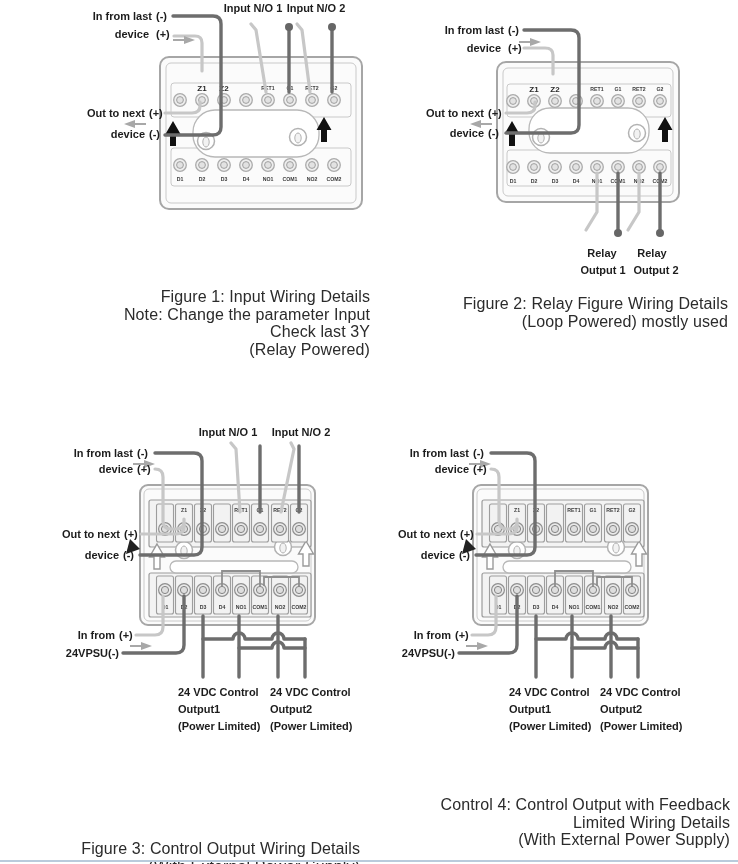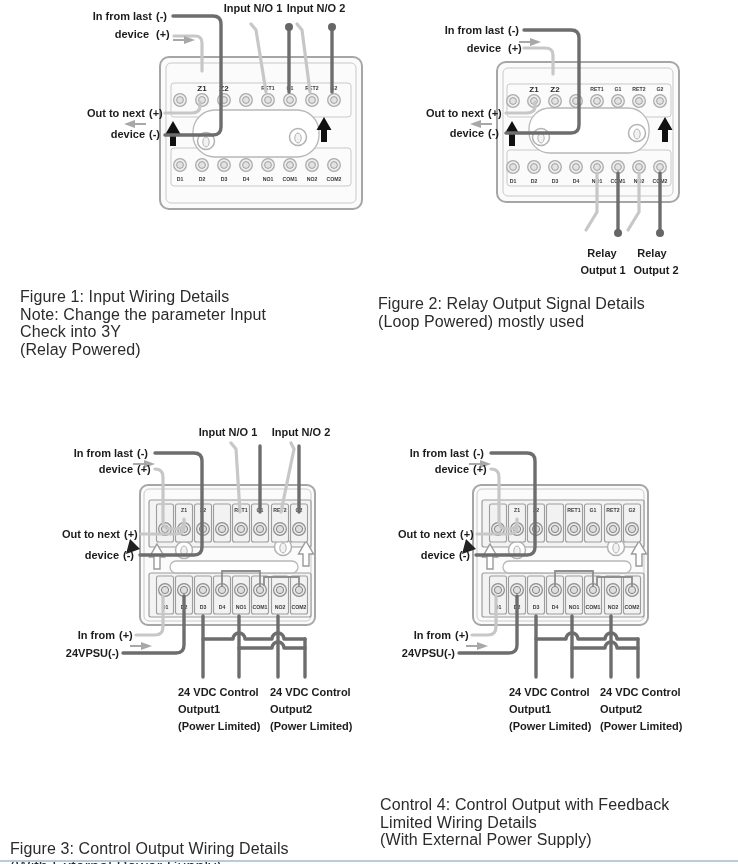--- a/index.html
+++ b/index.html
@@ -2,21 +2,21 @@
 <html><head>
 <meta charset="utf-8">
 <style>
   html,body { margin:0; padding:0; background:#ffffff; }
   #page {
     position:relative; width:738px; height:864px; background:#ffffff;
     font-family:"Liberation Sans", sans-serif; overflow:hidden;
   }
   .fig { position:absolute; }
   .cap {
-    position:absolute; text-align:left; font-size:16px; line-height:17.5px;
+    position:absolute; text-align:right; font-size:16px; line-height:17.5px;
     color:#2b2b2b; letter-spacing:0.1px; font-family:"Liberation Sans", sans-serif;
   }
   svg text { font-family:"Liberation Sans", sans-serif; }
   .lbl  { font-size:11px; font-weight:700; fill:#1c1c1c; }
   .tl   { font-size:8px;  font-weight:700; fill:#2a2a2a; text-anchor:middle; }
   .ts   { font-size:5.2px; font-weight:700; fill:#3a3a3a; text-anchor:middle; }
   .mid  { text-anchor:middle; }
   .end  { text-anchor:end; }
   .wd   { stroke:#6d6d6d; stroke-width:3.4; fill:none; stroke-linecap:round; stroke-linejoin:round; }
   .wl   { stroke:#c7c7c7; stroke-width:3.2; fill:none; stroke-linecap:round; stroke-linejoin:round; }
@@ -417,25 +417,25 @@
       <text class="lbl" x="140" y="310">(Power Limited)</text>
       <text class="lbl" x="231" y="276">24 VDC Control</text>
       <text class="lbl" x="231" y="293">Output2</text>
       <text class="lbl" x="231" y="310">(Power Limited)</text>
     </g>
   </svg>
 
   <div class="cap" style="left:20px;top:288px;width:350px">
     <div>Figure 1: Input Wiring Details</div>
     <div>Note:  Change the parameter Input</div>
-    <div>Check into 3Y</div>
+    <div>Check last 3Y</div>
     <div>(Relay Powered)</div>
   </div>
   <div class="cap" style="left:378px;top:295px;width:350px">
-    <div>Figure 2: Relay Output Signal Details</div>
+    <div>Figure 2: Relay Figure Wiring Details</div>
     <div>(Loop Powered) mostly used</div>
   </div>
   <div class="cap" style="left:10px;top:840px;width:350px">
     <div>Figure 3: Control Output Wiring Details</div>
     <div>(With External Power Supply)</div>
   </div>
   <div class="cap" style="left:380px;top:796px;width:350px">
     <div>Control 4: Control Output with Feedback</div>
     <div>Limited Wiring Details</div>
     <div>(With External Power Supply)</div>

